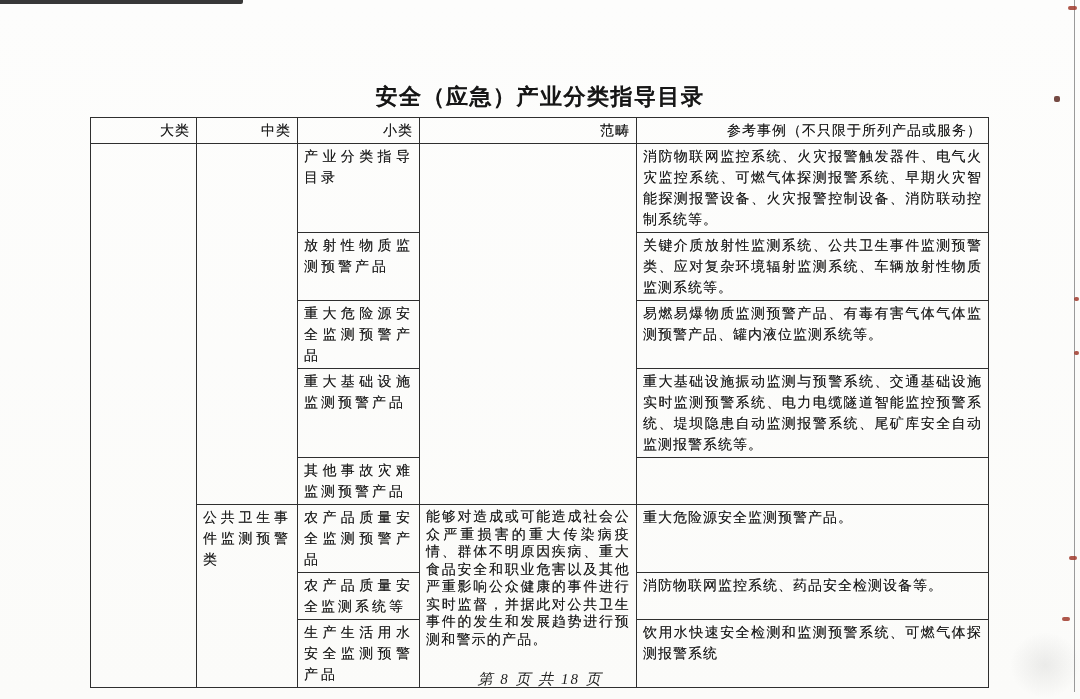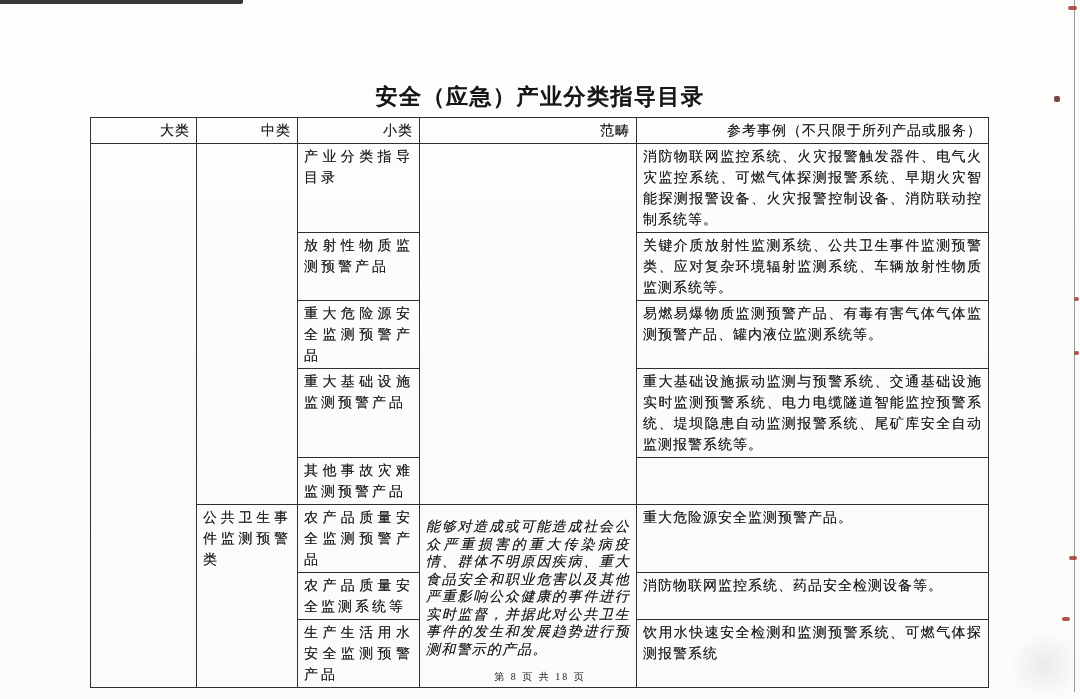--- a/index.html
+++ b/index.html
@@ -48,41 +48,41 @@
   .catalog th {
     text-align: right;
     letter-spacing: 1px;
     vertical-align: middle;
   }
   td.cell-xiaolei { letter-spacing: 3px; }
   td.cell-zhonglei { letter-spacing: 3px; }
   td.cell-fanchou {
     letter-spacing: 1.2px;
     line-height: 17.5px;
-    padding-top: 13px;
-    font-style: italic;
+    padding-top: 3px;
   }
   td.cell-examples { letter-spacing: 1px; }
   tr.h-head { height: 25px; }
   tr.h-r1 { height: 85px; }
   tr.h-r2 { height: 60px; }
   tr.h-r3 { height: 60px; }
   tr.h-r4 { height: 80px; }
   tr.h-r5 { height: 41px; }
   tr.h-r6 { height: 63px; }
   tr.h-r7 { height: 37px; }
   tr.h-r8 { height: 56px; }
   .page-footer {
     position: absolute;
     top: 670px; left: 0;
     width: 1080px;
     text-align: center;
-    font-size: 10px;
+    font-size: 15px;
     letter-spacing: 2px;
     color: #222;
+    font-style: italic;
   }
   
   .top-edge-line {
     position: absolute;
     left: 0; top: 0;
     width: 243px; height: 4px;
     background: #1c1c1c;
     border-radius: 0 0 2px 0;
     opacity: 0.88;
   }

